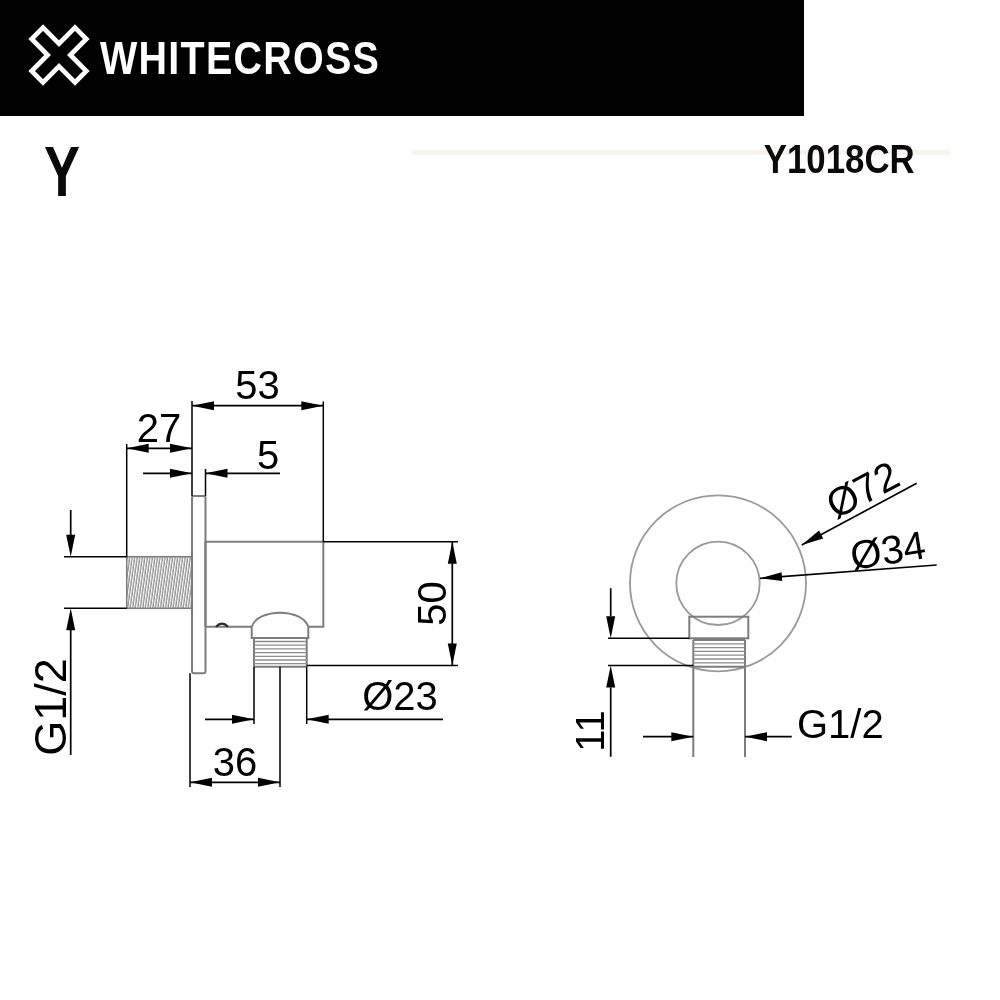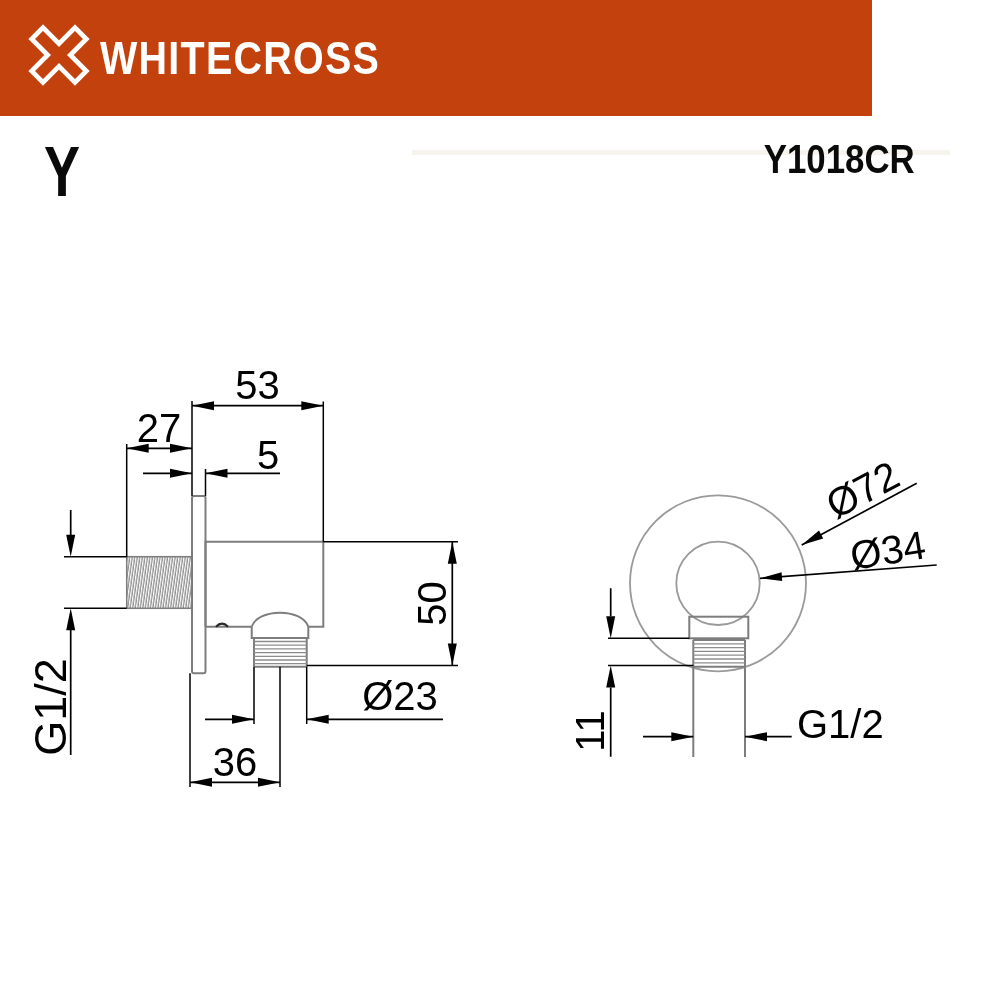--- a/index.html
+++ b/index.html
@@ -1,17 +1,17 @@
 <!DOCTYPE html>
 <html><head>
 <meta charset="utf-8">
 <style>
   html,body{margin:0;padding:0;}
   .page{position:relative;width:1000px;height:1000px;background:#fff;overflow:hidden;font-family:"Liberation Sans",sans-serif;}
-  .topbar{position:absolute;left:0;top:0;width:872px;height:116px;background:#c2410c;}
+  .topbar{position:absolute;left:0;top:0;width:804px;height:116px;background:#000000;}
   .logo{position:absolute;left:26px;top:22px;width:66px;height:66px;}
   .brand{position:absolute;left:100px;top:30px;color:#fff;font-size:47px;font-weight:bold;letter-spacing:1.5px;transform:scaleX(.84);transform-origin:left center;white-space:nowrap;}
   .series{position:absolute;left:44px;top:136px;font-size:71px;font-weight:bold;line-height:1;transform:scaleX(.76);transform-origin:left top;color:#0a0a0a;}
   .code{position:absolute;right:85px;top:139px;font-size:41px;font-weight:bold;line-height:1;transform:scaleX(.85);transform-origin:right top;color:#0a0a0a;}
   .faintline{position:absolute;left:412px;top:150px;width:538px;height:5px;background:#f7f4ee;}
   svg text{font-family:"Liberation Sans",sans-serif;fill:#000;}
   .dimtxt{font-size:40px;}
   .dimtxt-lg{font-size:45px;}
 </style>
 </head>

